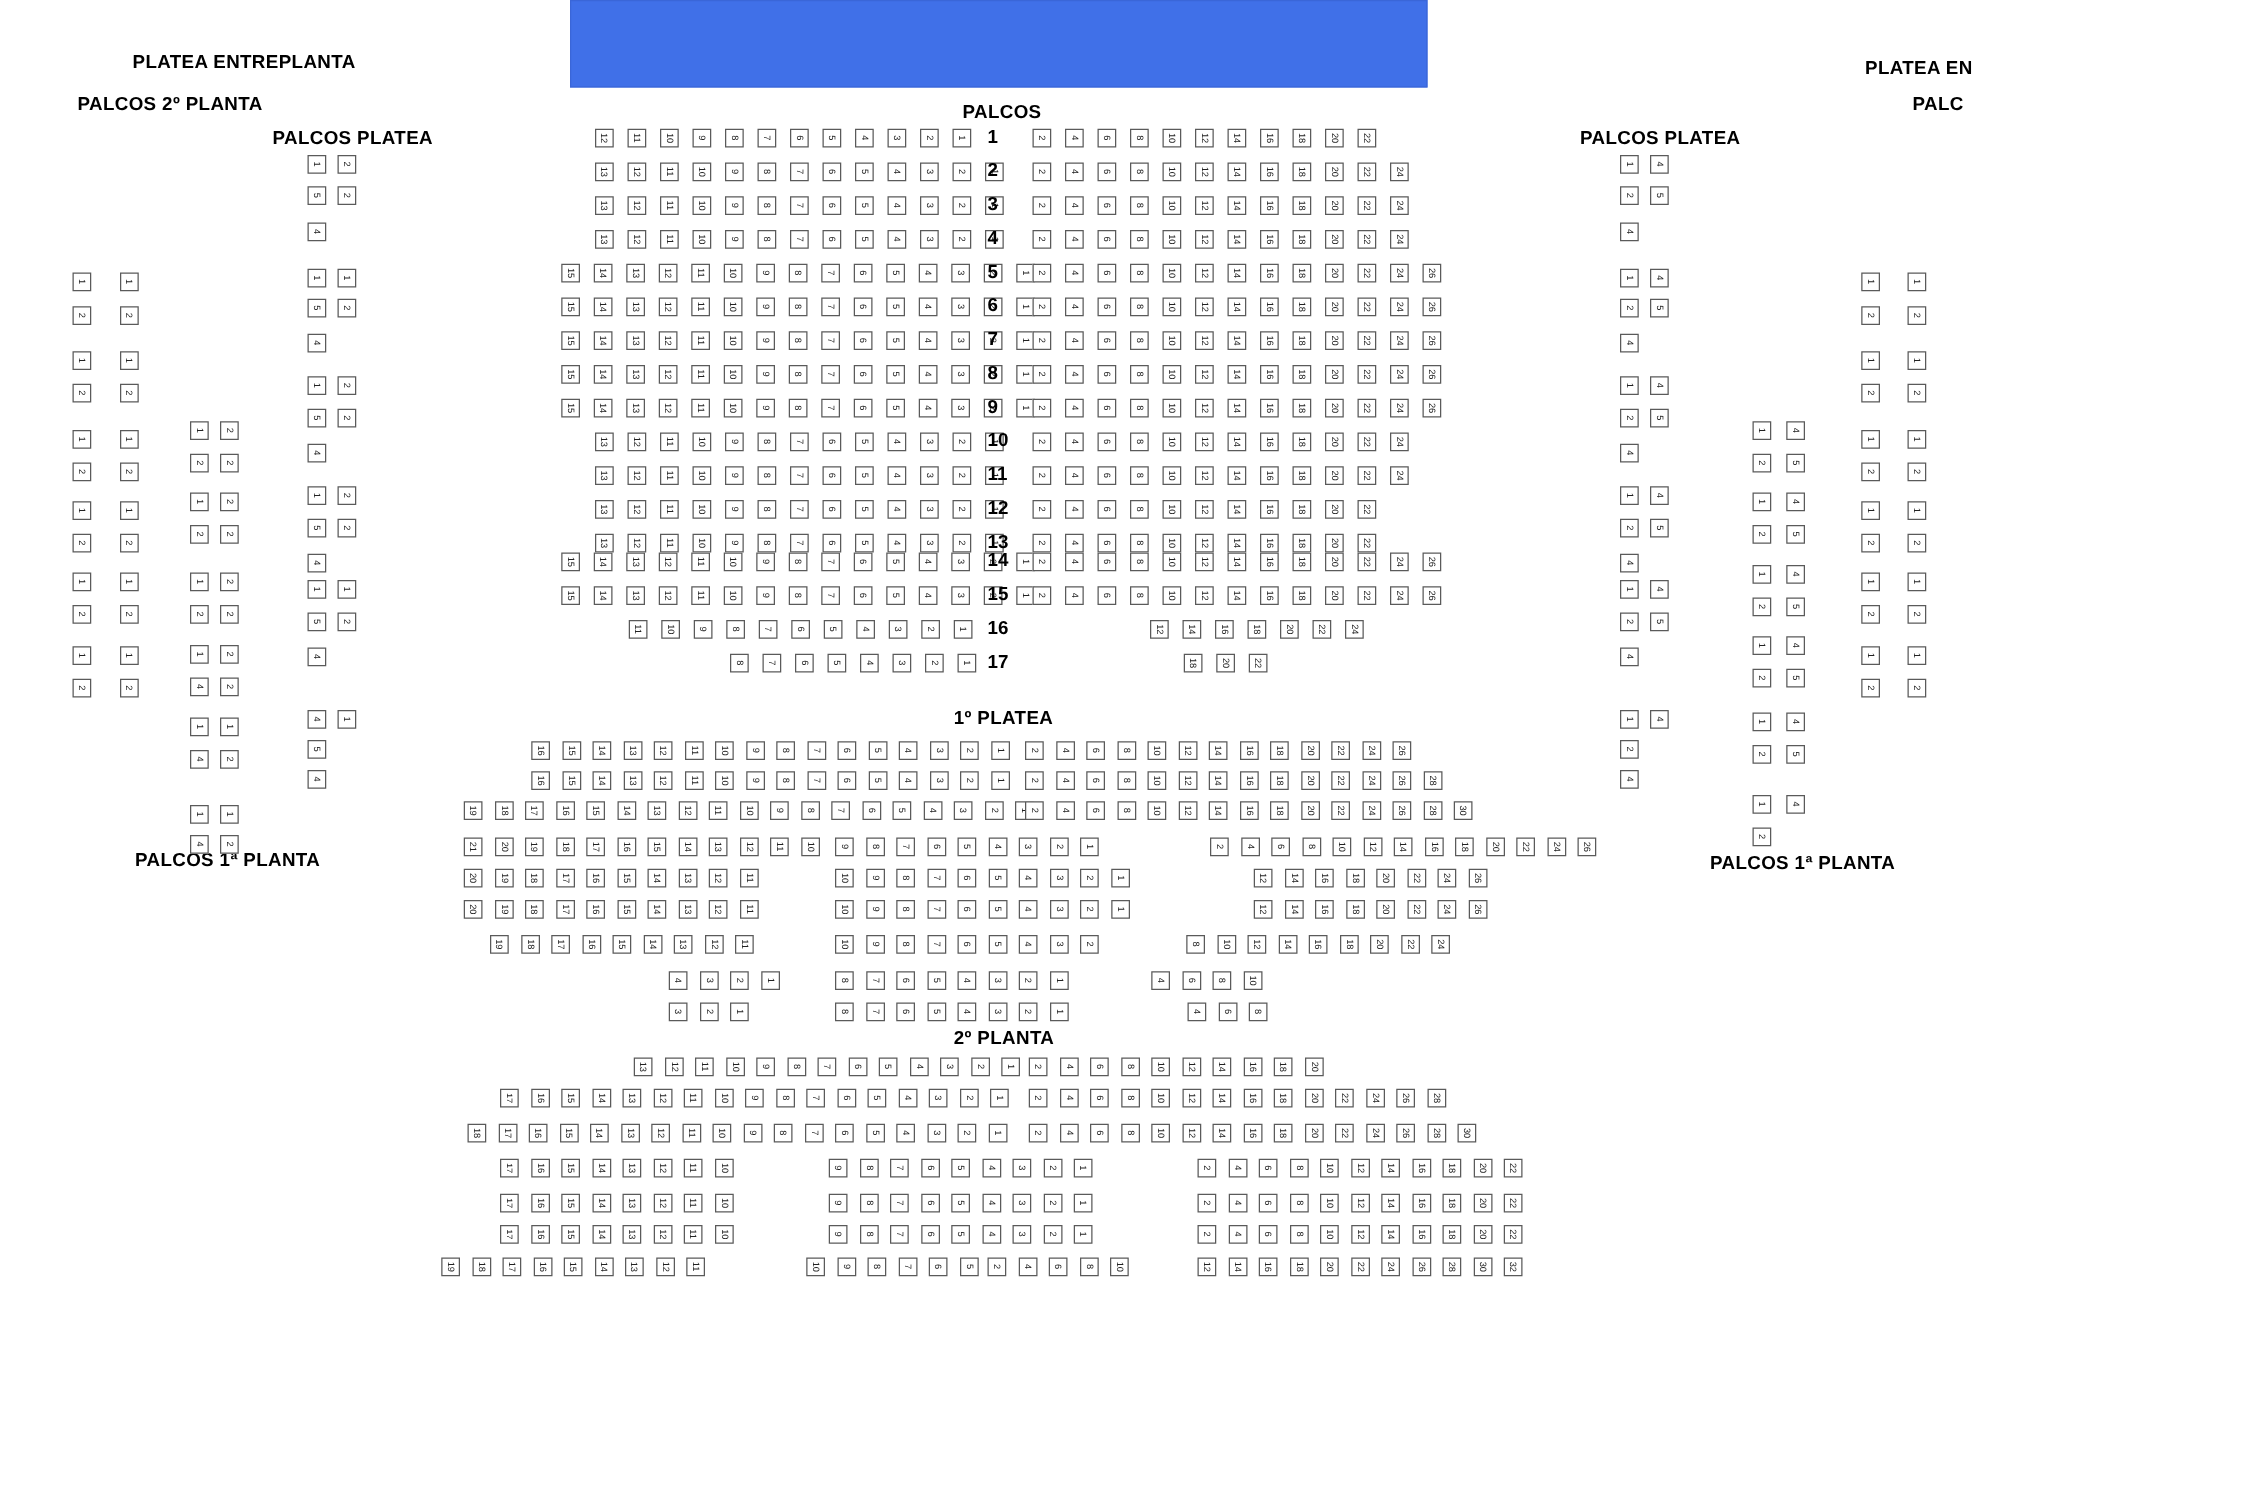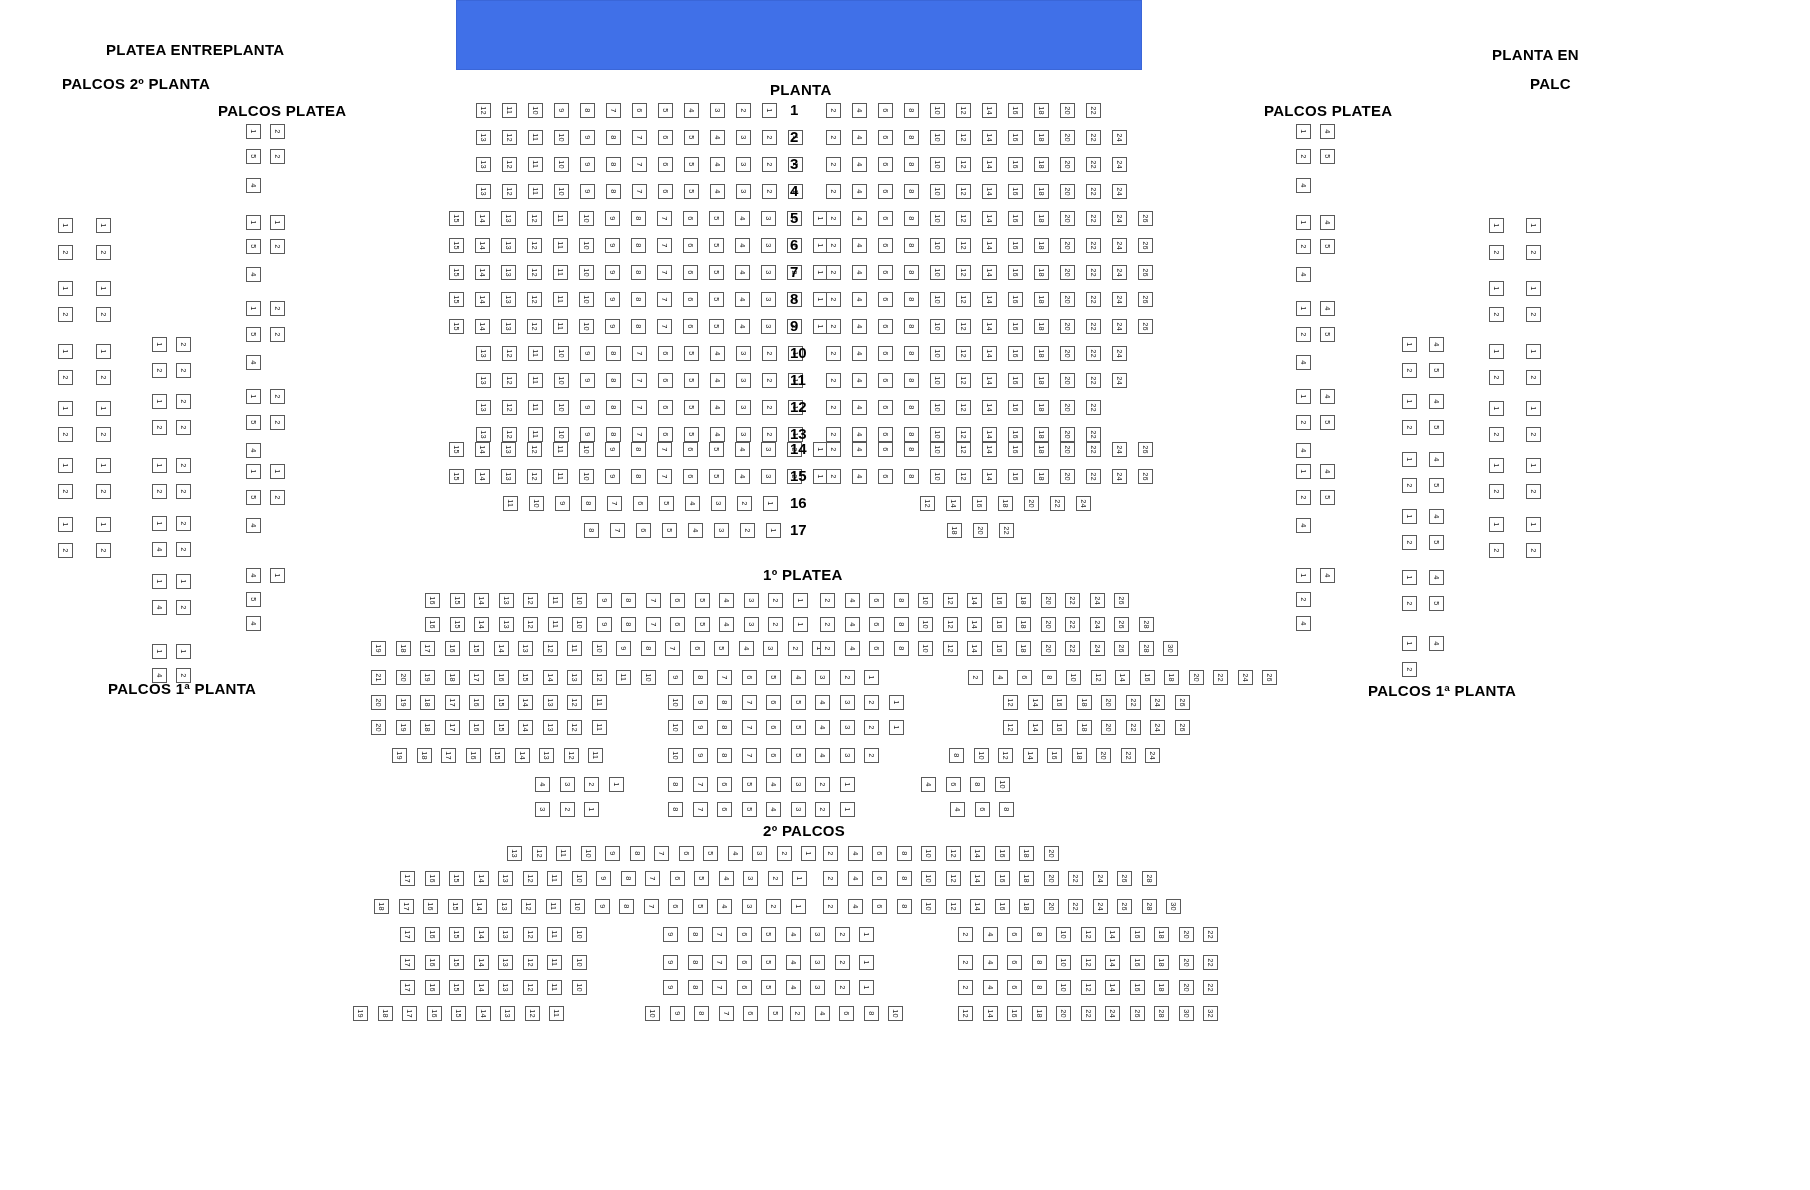--- a/index.html
+++ b/index.html
@@ -61,24 +61,24 @@
 </head>
 <body>
 
 <div class="stage" id="stage" style="left: 456px; top: 0px; width: 684px; height: 68px; background: rgb(64, 112, 232);"></div>
 
 <div id="labels-layer">
     <div class="section-title" style="left: 106px; top: 41px;">PLATEA ENTREPLANTA</div>
     <div class="section-title" style="left: 62px; top: 75px;">PALCOS 2º PLANTA</div>
     <div class="section-title" style="left: 218px; top: 102px;">PALCOS PLATEA</div>
     <div class="section-title" style="left: 108px; top: 680px;">PALCOS 1ª PLANTA</div>
-    <div class="section-title" style="left: 770px; top: 81px;">PLANTA</div>
+    <div class="section-title" style="left: 770px; top: 81px;">PALCOS</div>
     <div class="section-title" style="left: 763px; top: 566px;">1º PLATEA</div>
-    <div class="section-title" style="left: 763px; top: 822px;">2º PALCOS</div>
-    <div class="section-title" style="left: 1492px; top: 46px;">PLANTA EN</div>
+    <div class="section-title" style="left: 763px; top: 822px;">2º PLANTA</div>
+    <div class="section-title" style="left: 1492px; top: 46px;">PLATEA EN</div>
     <div class="section-title" style="left: 1530px; top: 75px;">PALC</div>
     <div class="section-title" style="left: 1264px; top: 102px;">PALCOS PLATEA</div>
     <div class="section-title" style="left: 1368px; top: 682px;">PALCOS 1ª PLANTA</div>
   </div>
 <div id="platea-layer">
     <div class="seat" style="left: 476px; top: 103px;">
       <span>12</span>
     </div>
     <div class="seat" style="left: 502px; top: 103px;">
       <span>11</span>

